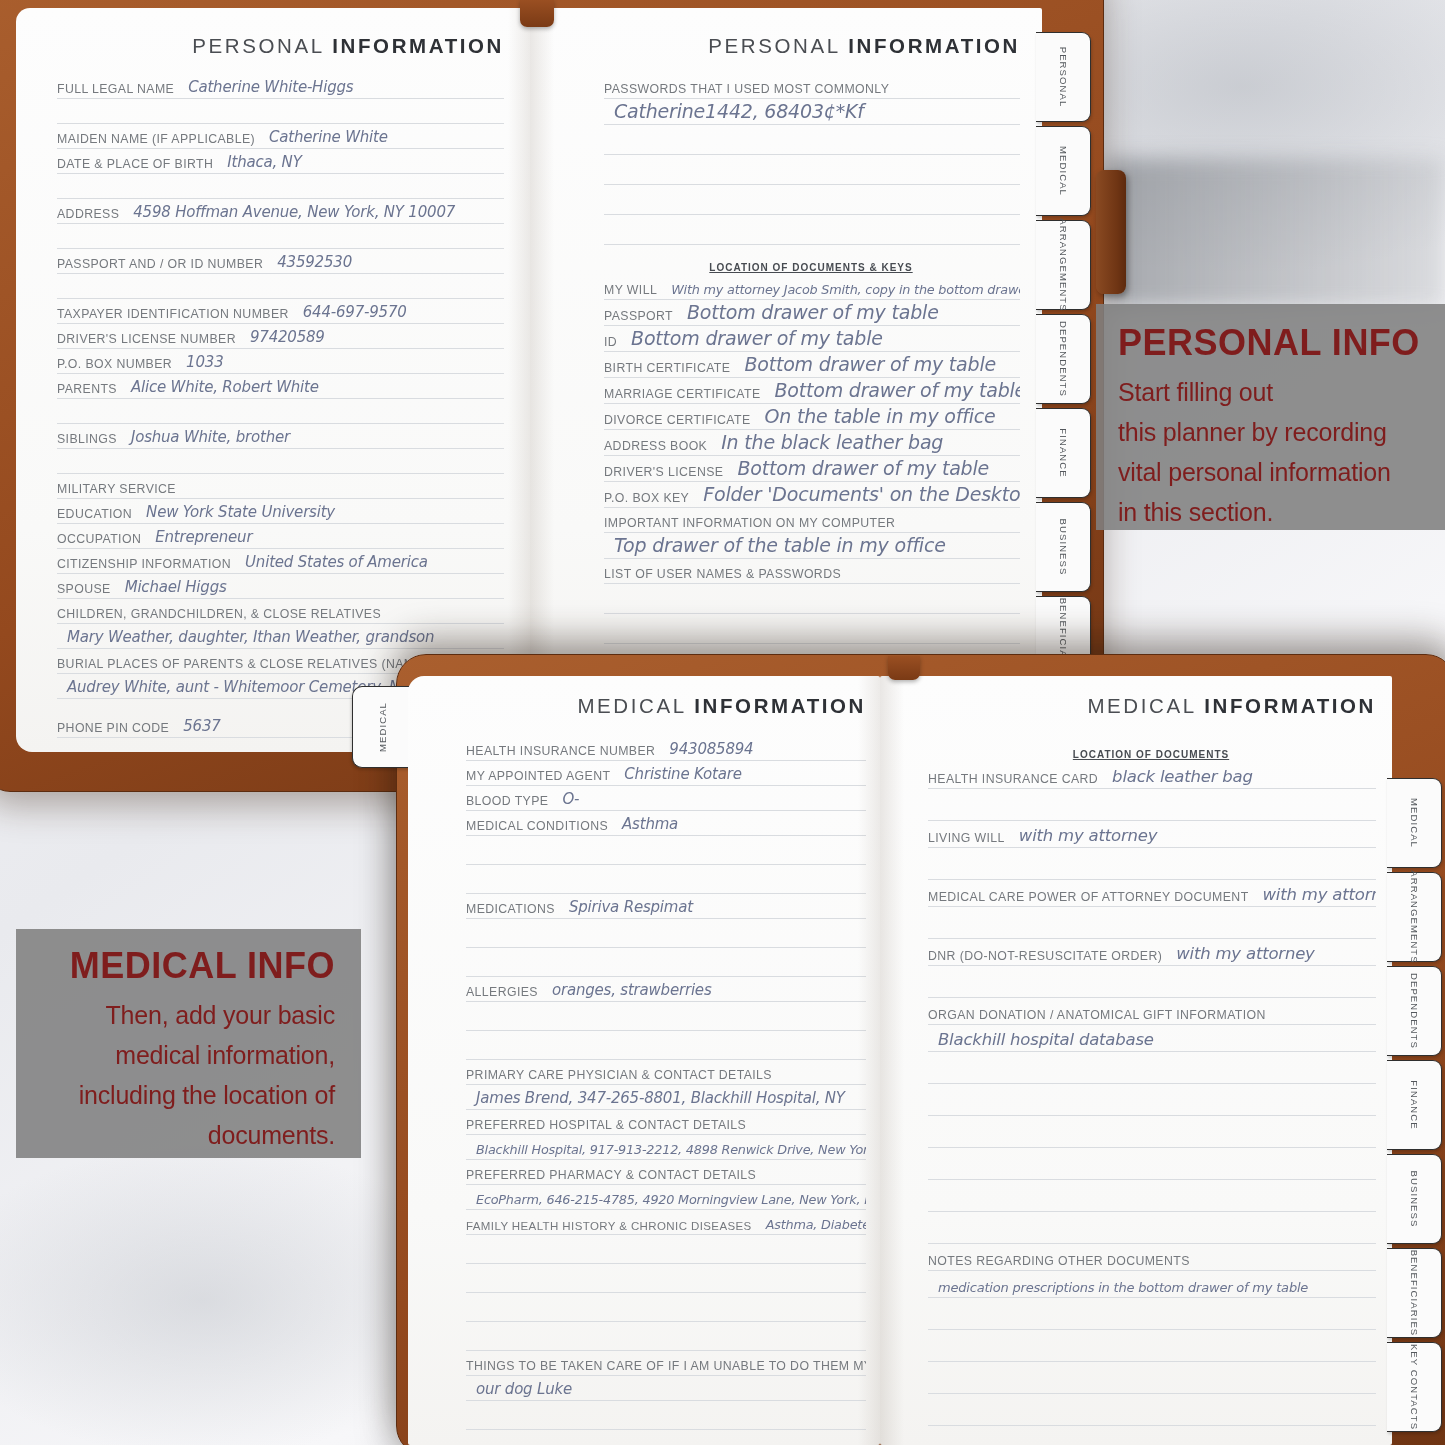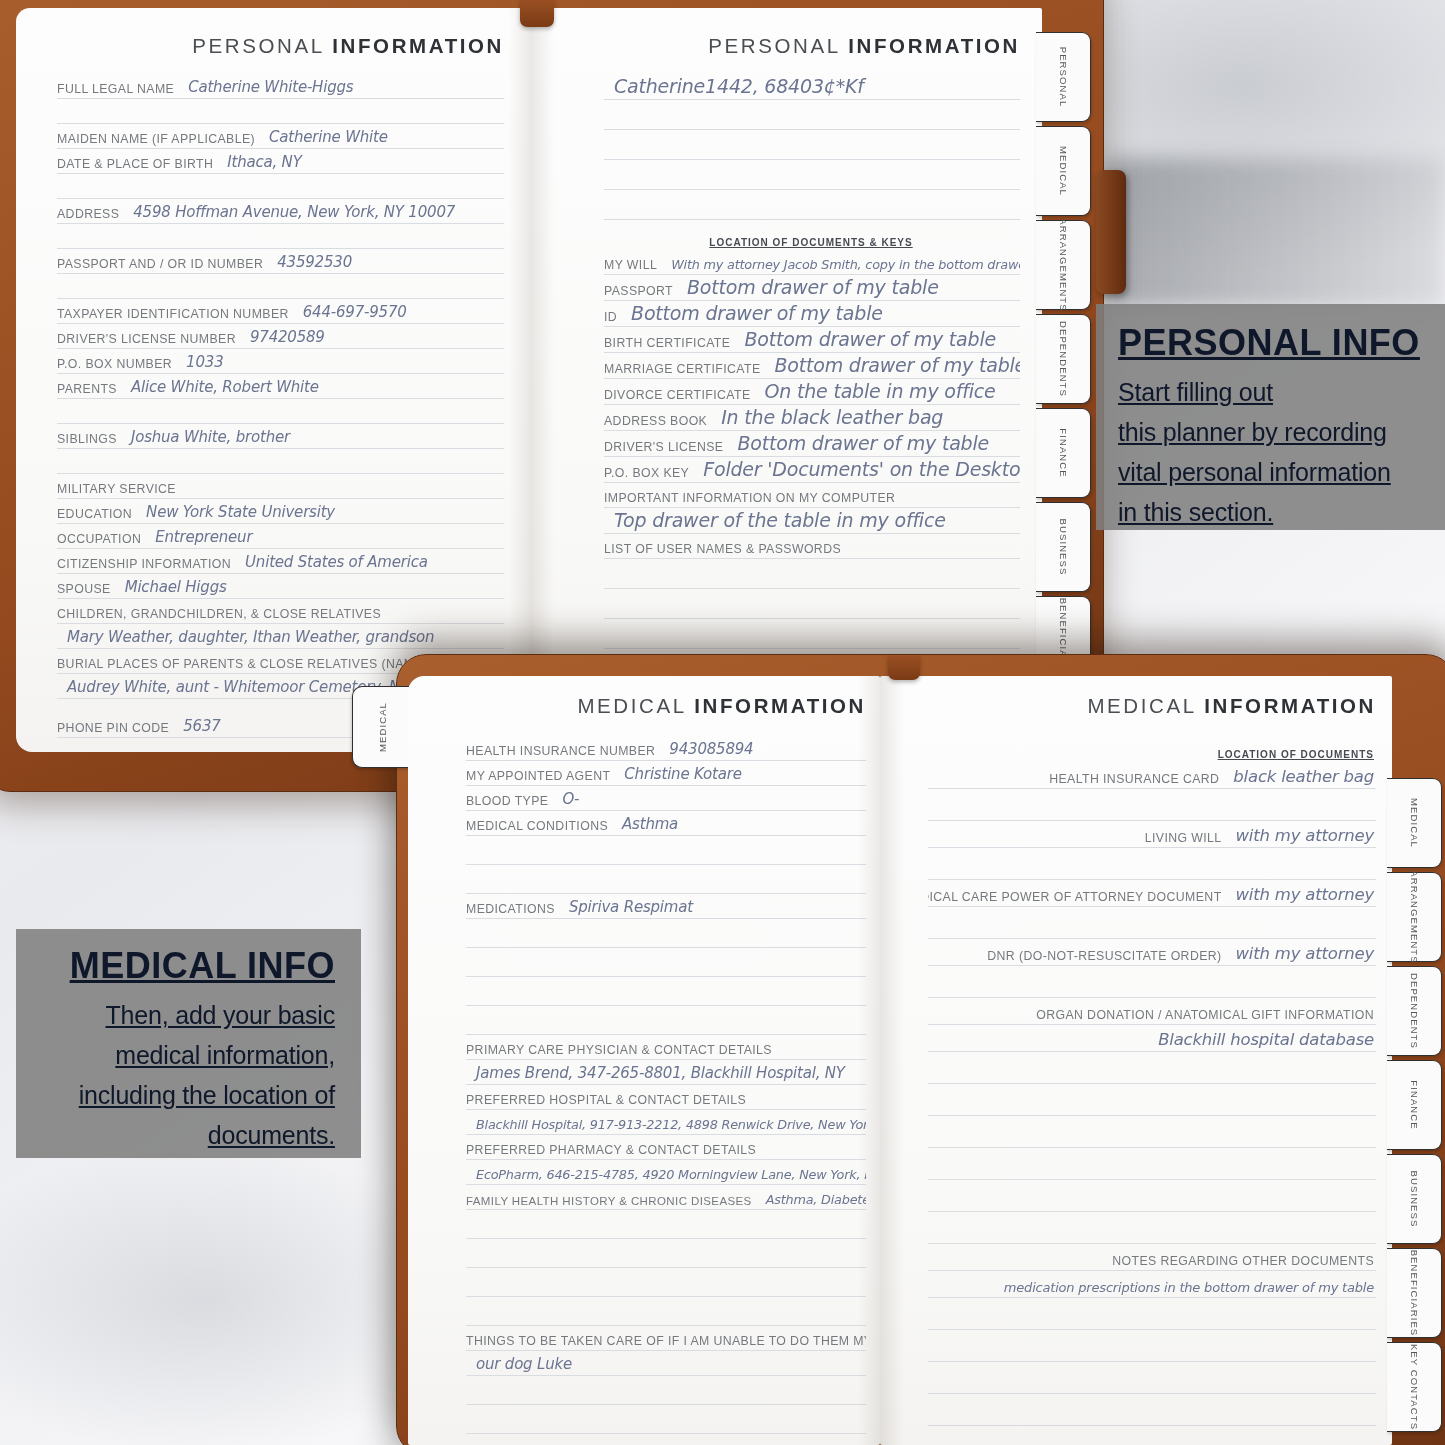--- a/index.html
+++ b/index.html
@@ -38,21 +38,21 @@
   .row.center{height:28px;border-bottom:none;justify-content:center;}
   .row.center .lbl{font-weight:700;font-size:10px;letter-spacing:1px;color:#474b51;text-decoration:underline;}
   .lbl{font-size:12.3px;letter-spacing:0.4px;color:var(--label);white-space:nowrap;}
   .hw{font-family:"DejaVu Sans",sans-serif;font-style:italic;font-size:15px;color:var(--ink);
       white-space:nowrap;margin-left:14px;letter-spacing:-0.2px;}
   .row.value .hw{margin-left:10px;}
   .row.big{height:23px;}
   .row.big .hw{font-size:19px;}
   .row.sm .hw{font-size:12.8px;}
   .page-tr .row.tall{height:27px;}
-  .page-br .row{height:24px;justify-content:flex-end;}
+  .page-br .row{height:24px;}
   .page-br .row.tall{height:29px;}
   .page-br .hw{font-size:16.5px;}
   .page-br .row.sm .hw{font-size:13px;}
   .page-bl .row.sm .lbl{font-size:11.5px;}
 
   
   .cover{position:absolute;background:linear-gradient(160deg,var(--cover-light) 0%,var(--cover) 55%,var(--cover-dark) 100%);
     border:1px solid #5c2c10;}
   .tn-cover{left:-16px;top:-42px;width:1118px;height:832px;border-radius:26px;
     box-shadow:0 14px 34px rgba(60,38,20,0.35);z-index:1;}
@@ -85,21 +85,21 @@
     padding:12px 26px 0 41px;z-index:2;}
   #tn-page-right{left:530px;top:8px;width:512px;height:744px;border-radius:2px;
     padding:12px 22px 0 74px;z-index:2;}
   #bn-page-left{left:408px;top:676px;width:472px;height:769px;border-radius:16px 2px 2px 2px;
     padding:8px 14px 0 58px;z-index:6;}
   #bn-page-right{left:880px;top:676px;width:512px;height:769px;border-radius:2px;
     padding:8px 16px 0 48px;z-index:6;}
   #bn-page-left .ptitle, #bn-page-right .ptitle{margin:10px 0 18px;}
 
   
-  .overlay{position:absolute;background:var(--overlay-bg);color:#0f172a;box-sizing:border-box;text-decoration:underline;}
+  .overlay{position:absolute;background:var(--overlay-bg);color:#7f1d1d;box-sizing:border-box;}
   #personal-overlay{left:1096px;top:304px;width:349px;height:226px;z-index:4;padding:18px 14px 0 22px;}
   #medical-overlay{left:16px;top:929px;width:345px;height:229px;z-index:8;padding:16px 26px 0 0;text-align:right;}
   .ov-title{font-size:36px;font-weight:700;letter-spacing:0.5px;margin-bottom:8px;}
   .ov-body{font-size:25px;line-height:40px;white-space:pre;letter-spacing:-0.2px;}
 </style>
 </head>
 <body>
 
 <div id="canvas">
 
@@ -199,20 +199,23 @@
         </div>
       </div>
   </div>
 
   <div id="tn-page-right" class="page rightp page-tr">
     <div class="ptitle">
       <span class="t1">PERSONAL</span>
       <span class="t2">INFORMATION</span>
     </div>
     <div class="rows">
+        <div class="row label">
+          <span class="lbl">PASSWORDS THAT I USED MOST COMMONLY</span>
+        </div>
         <div class="row value big">
           <span class="hw">Catherine1442, 68403¢*Kf</span>
         </div>
         <div class="row blank tall"></div>
         <div class="row blank tall"></div>
         <div class="row blank tall"></div>
         <div class="row blank tall"></div>
         <div class="row center">
           <span class="lbl">LOCATION OF DOCUMENTS &amp; KEYS</span>
         </div>
@@ -334,20 +337,24 @@
           <span class="hw">Asthma</span>
         </div>
         <div class="row blank tall"></div>
         <div class="row blank tall"></div>
         <div class="row field">
           <span class="lbl">MEDICATIONS</span>
           <span class="hw">Spiriva Respimat</span>
         </div>
         <div class="row blank tall"></div>
         <div class="row blank tall"></div>
+        <div class="row field">
+          <span class="lbl">ALLERGIES</span>
+          <span class="hw">oranges, strawberries</span>
+        </div>
         <div class="row blank tall"></div>
         <div class="row blank tall"></div>
         <div class="row label">
           <span class="lbl">PRIMARY CARE PHYSICIAN &amp; CONTACT DETAILS</span>
         </div>
         <div class="row value">
           <span class="hw">James Brend, 347-265-8801, Blackhill Hospital, NY</span>
         </div>
         <div class="row label">
           <span class="lbl">PREFERRED HOSPITAL &amp; CONTACT DETAILS</span>

